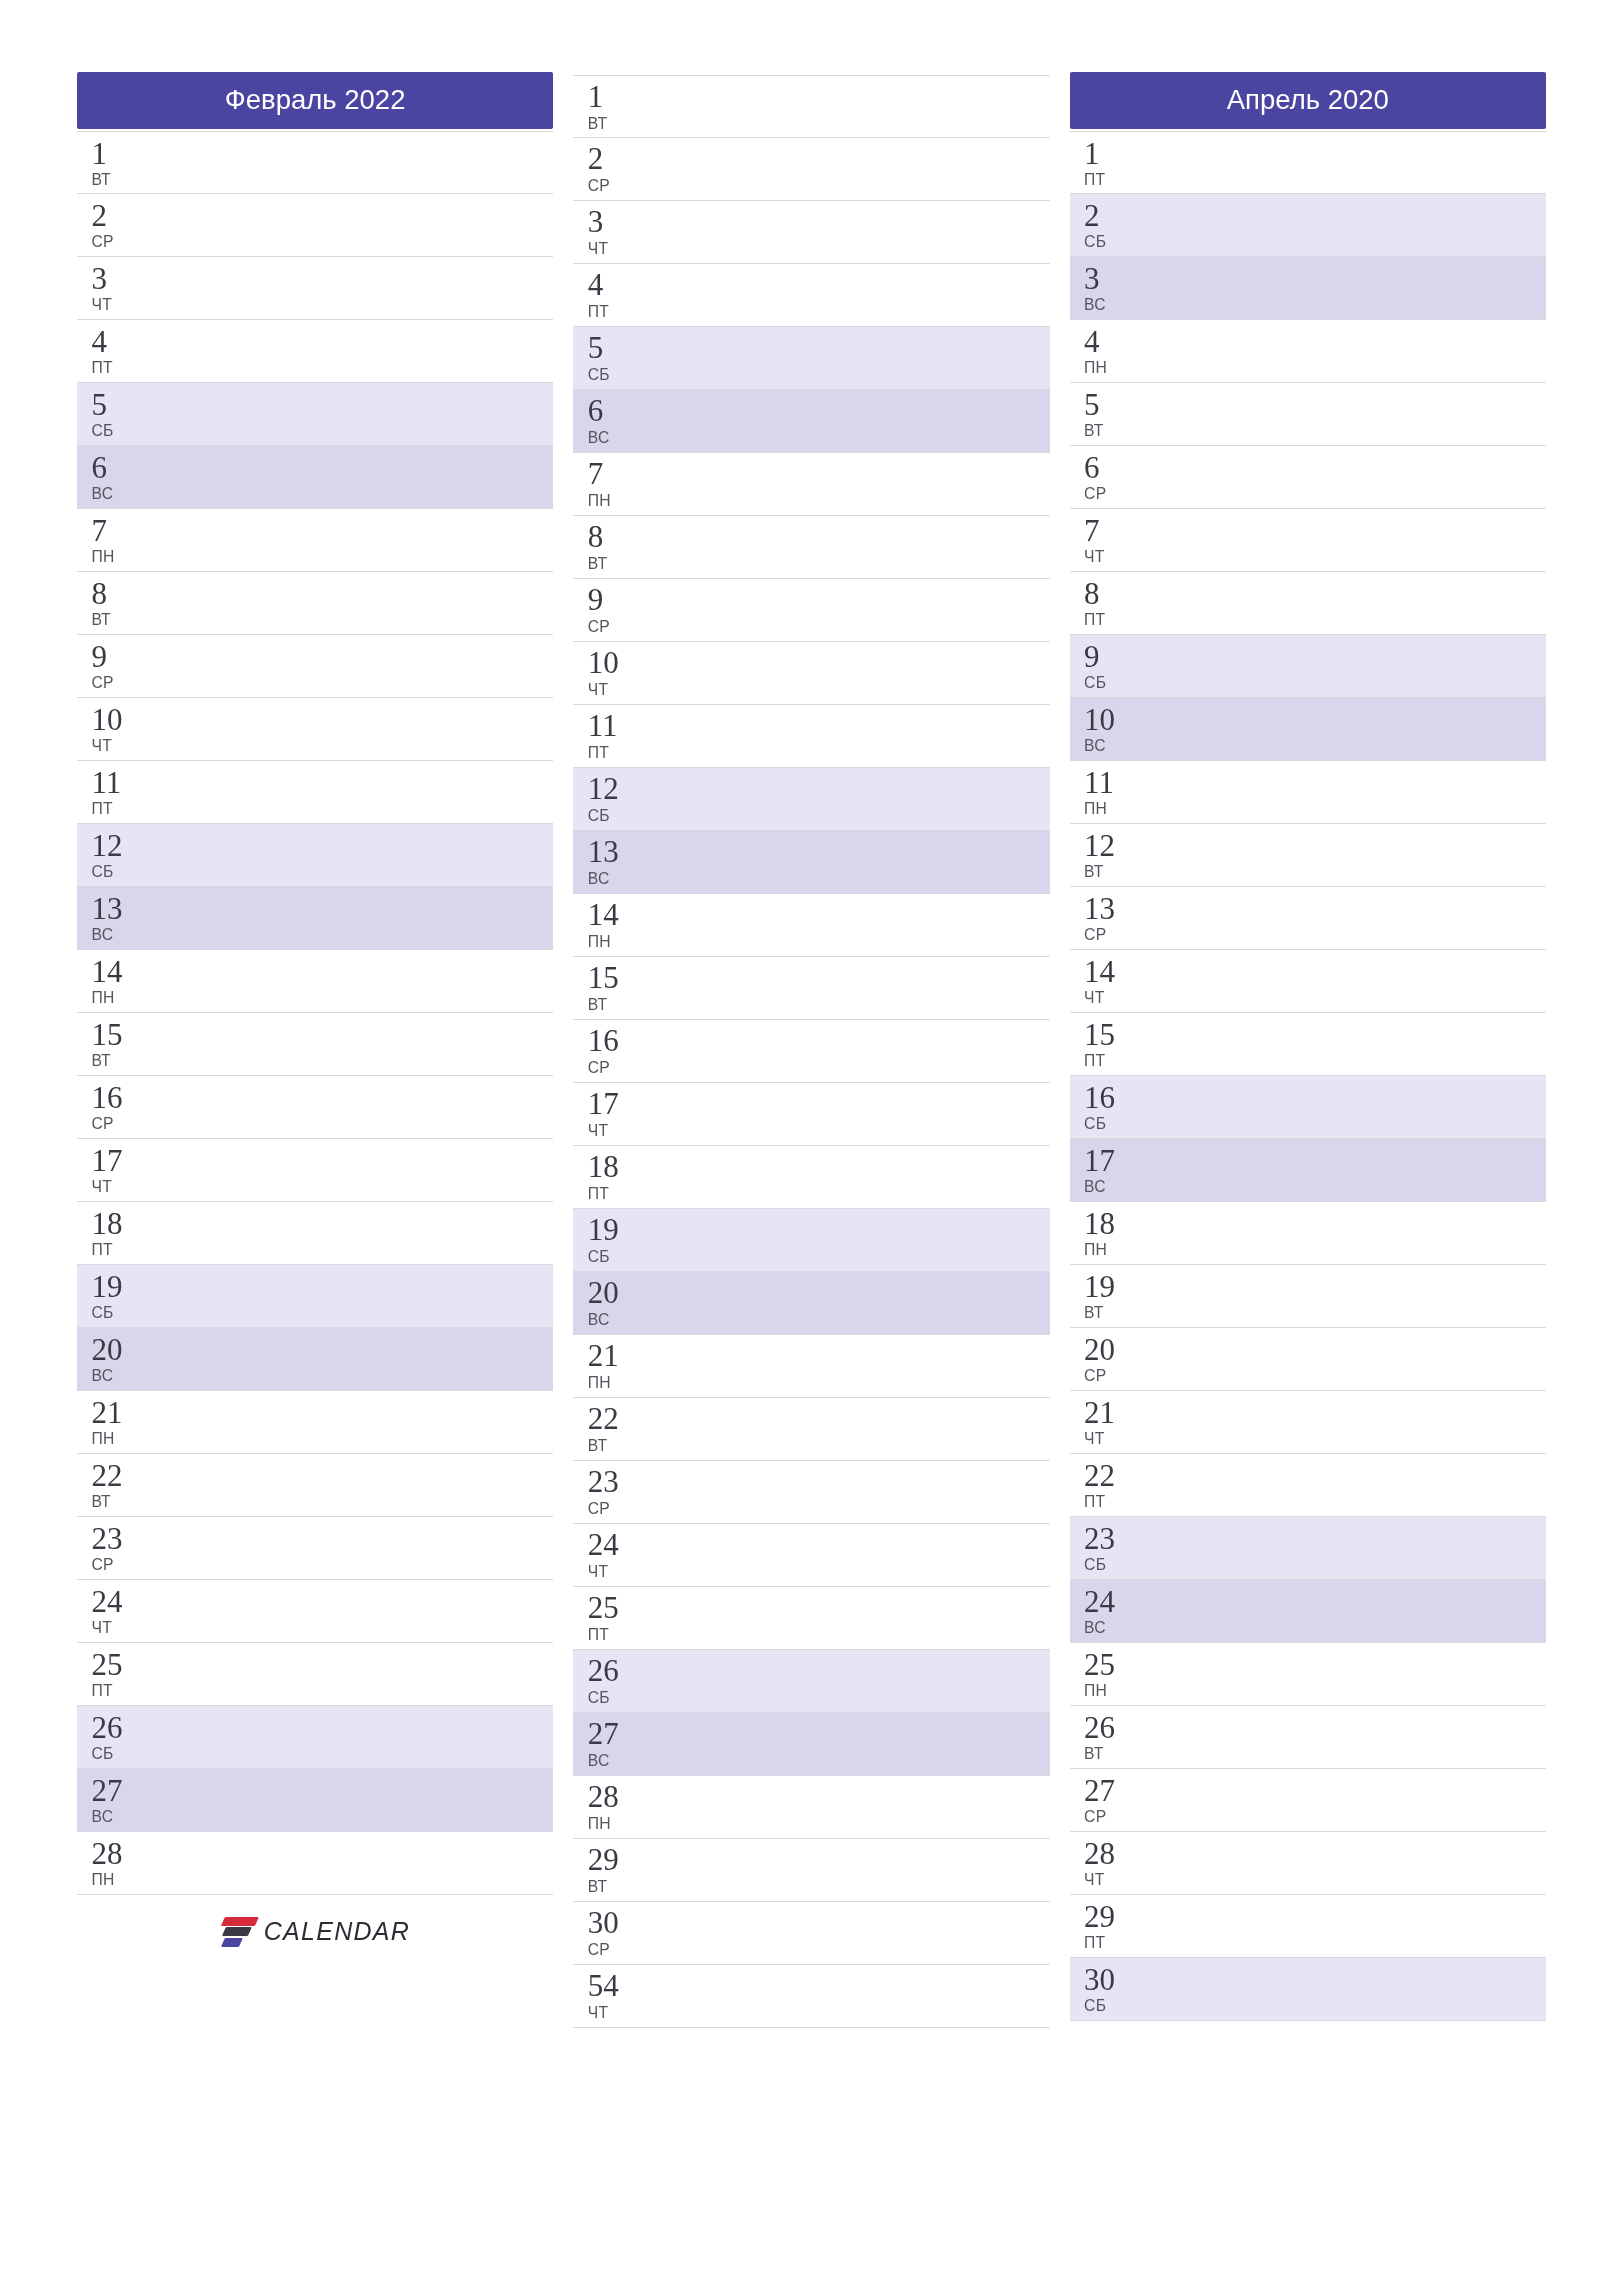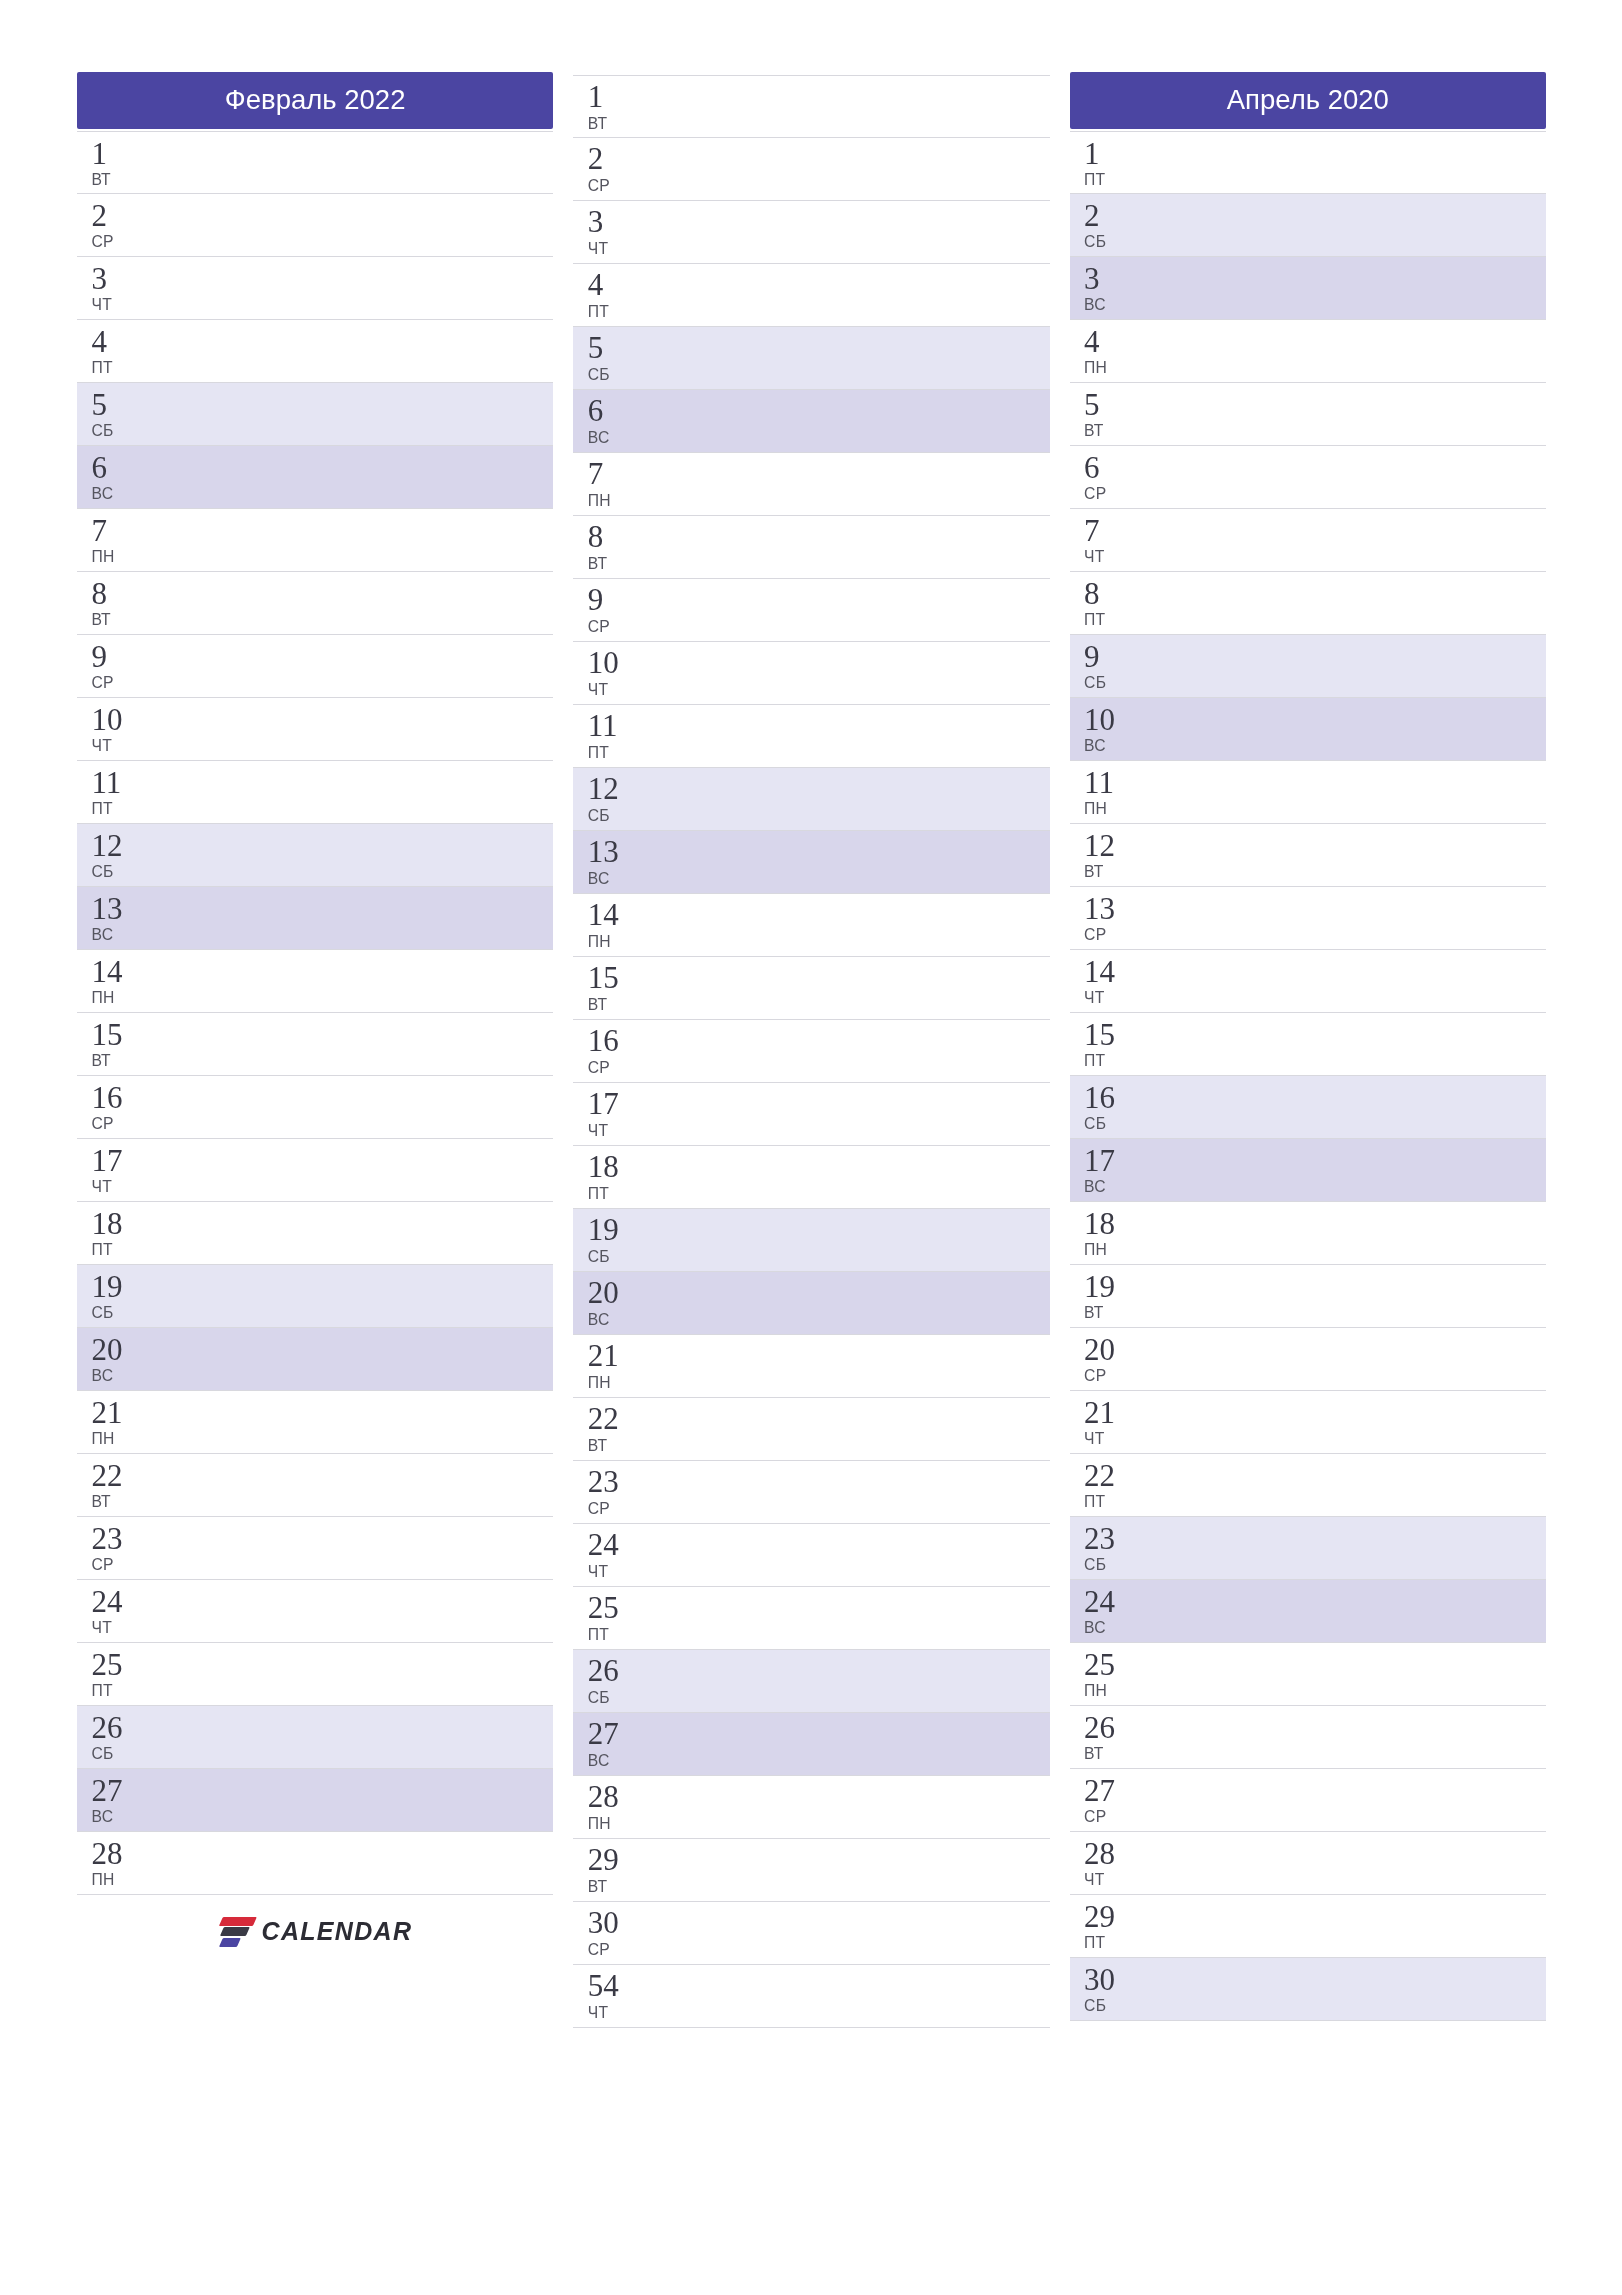--- a/index.html
+++ b/index.html
@@ -73,21 +73,21 @@
     position:absolute;
     height: 8.5px;
     transform: skewX(-24deg);
     border-radius:1.3px;
   }
   .logo-7 .b1 { width:34px; top:3.9px;  left:2.6px;  background:#d62a3a; }
   .logo-7 .b2 { width:26px; top:14.4px; left:3.9px;  background:#3a3a45; }
   .logo-7 .b3 { width:18.3px; top:25px; left:2.6px;  background:#4b45a2; }
   .logo-text {
     font-family: Arial, Helvetica, sans-serif;
-    font-weight: 700;
+    font-weight: 400;
     font-size: 25px;
     letter-spacing: 1.3px;
     color: #2c2c34;
     font-style: italic;
   }
 </style>
 </head>
 <body>
 
 <div class="grid" id="grid">

